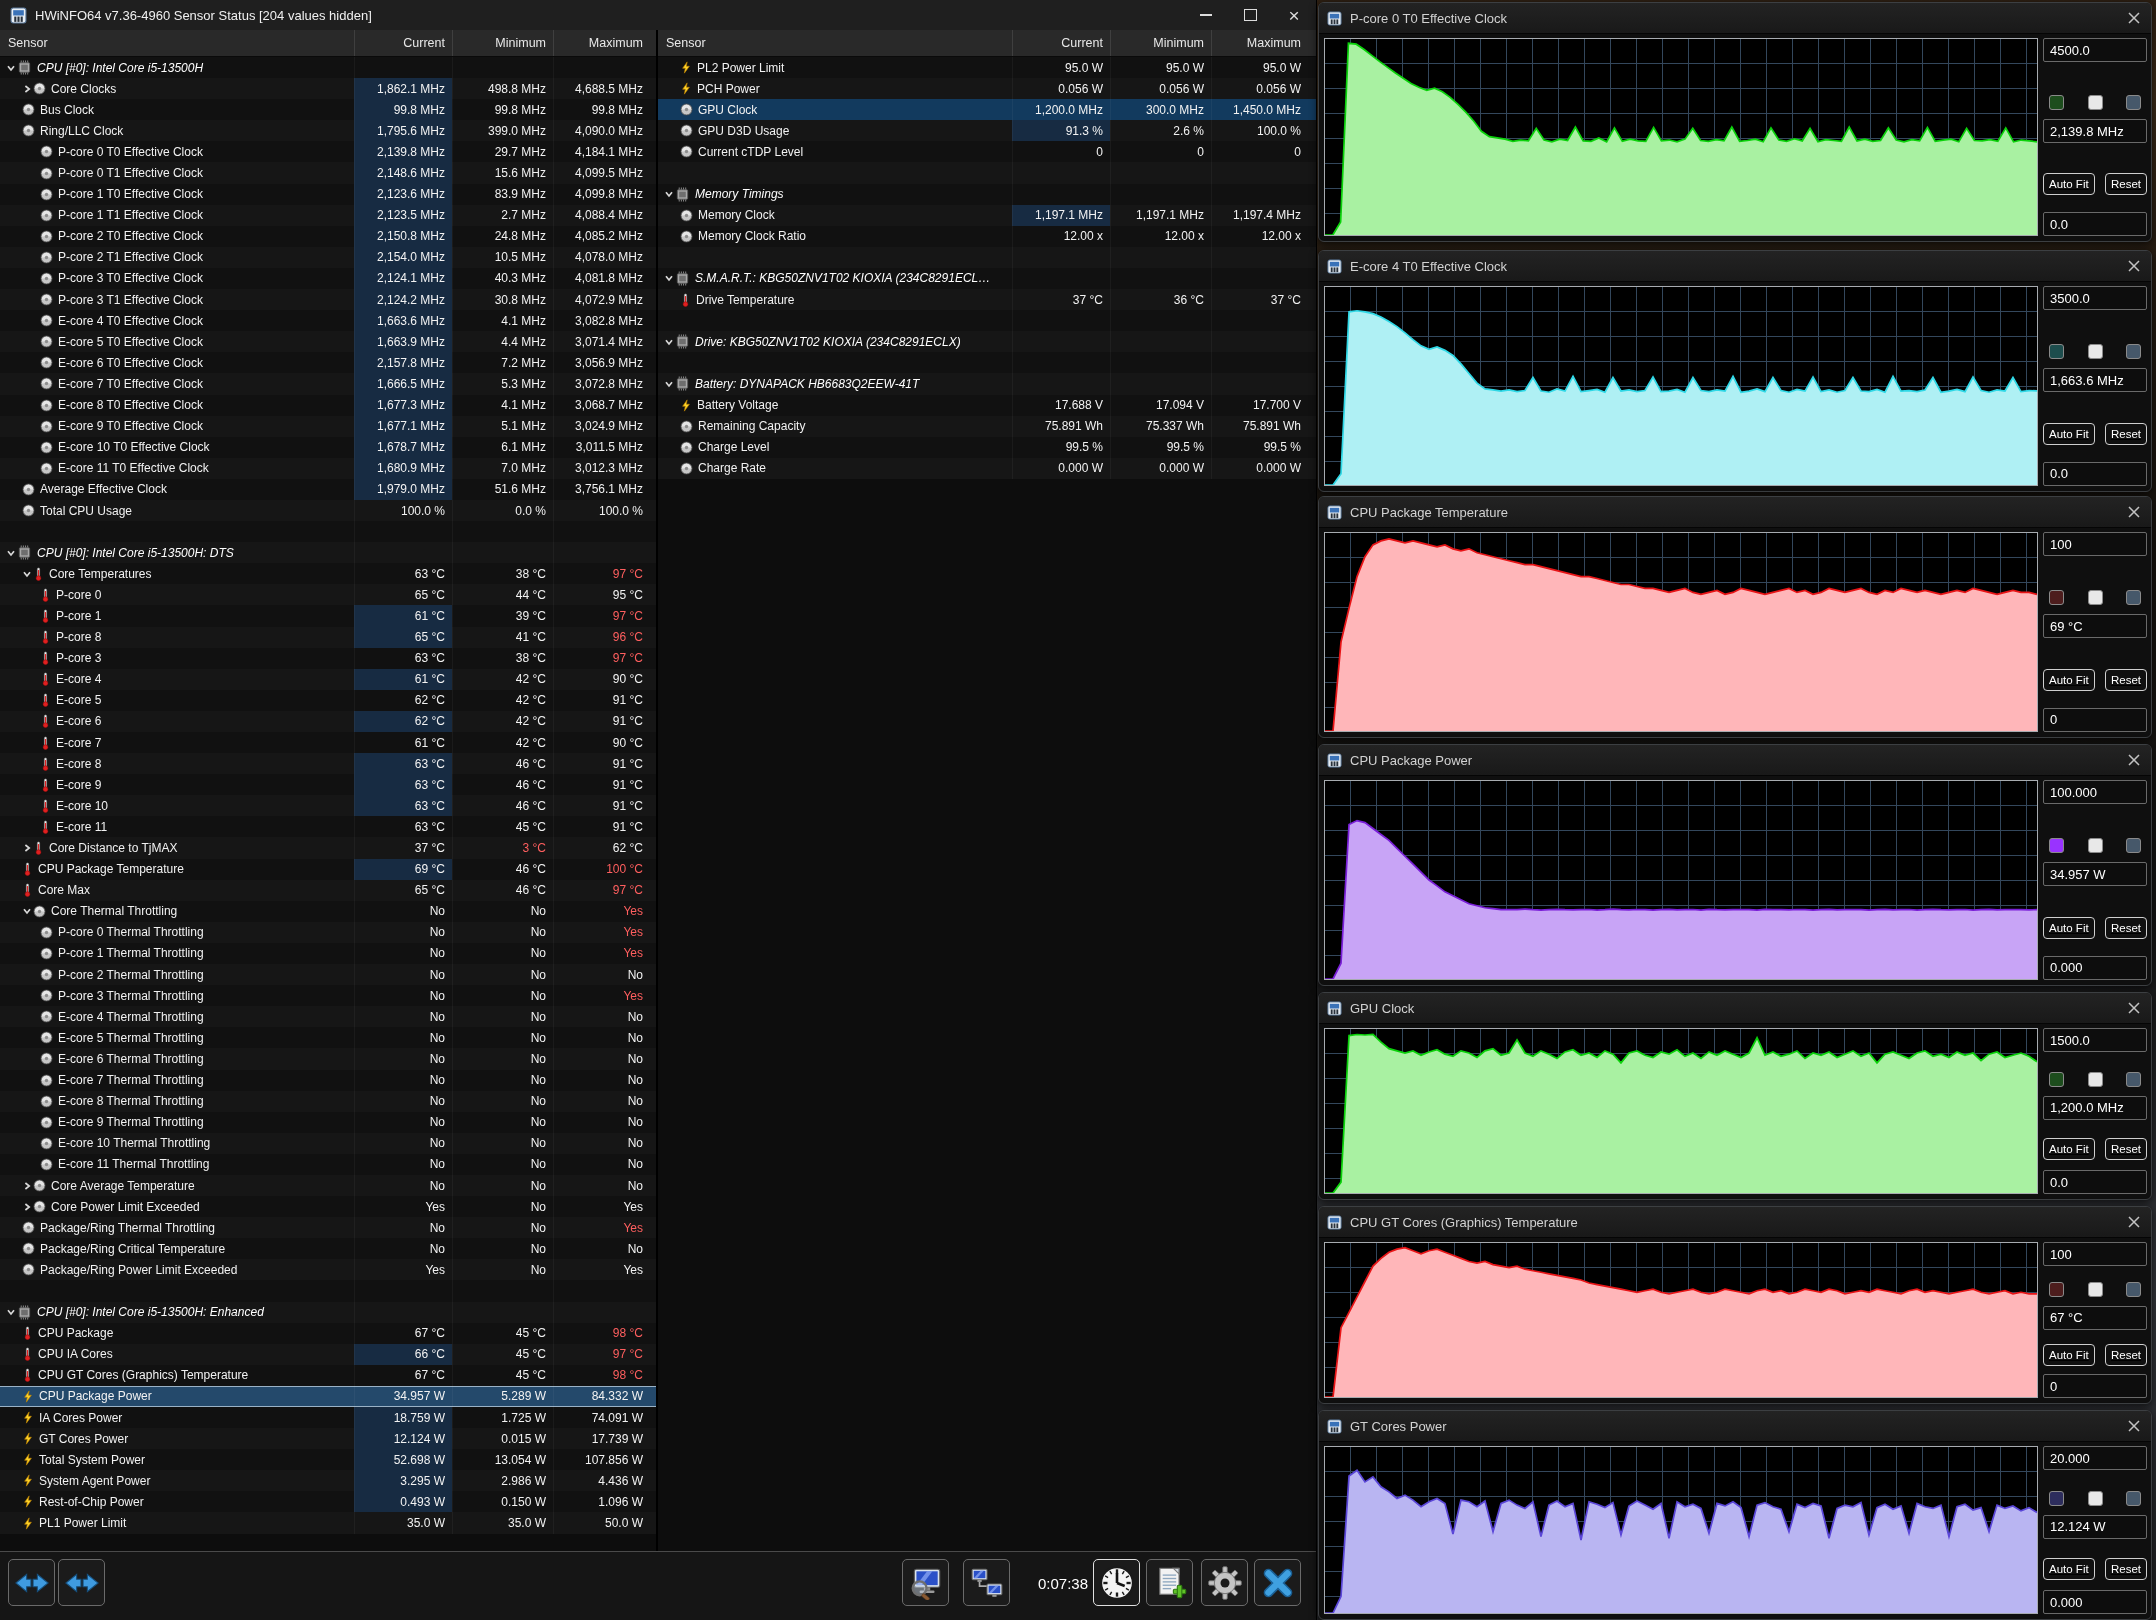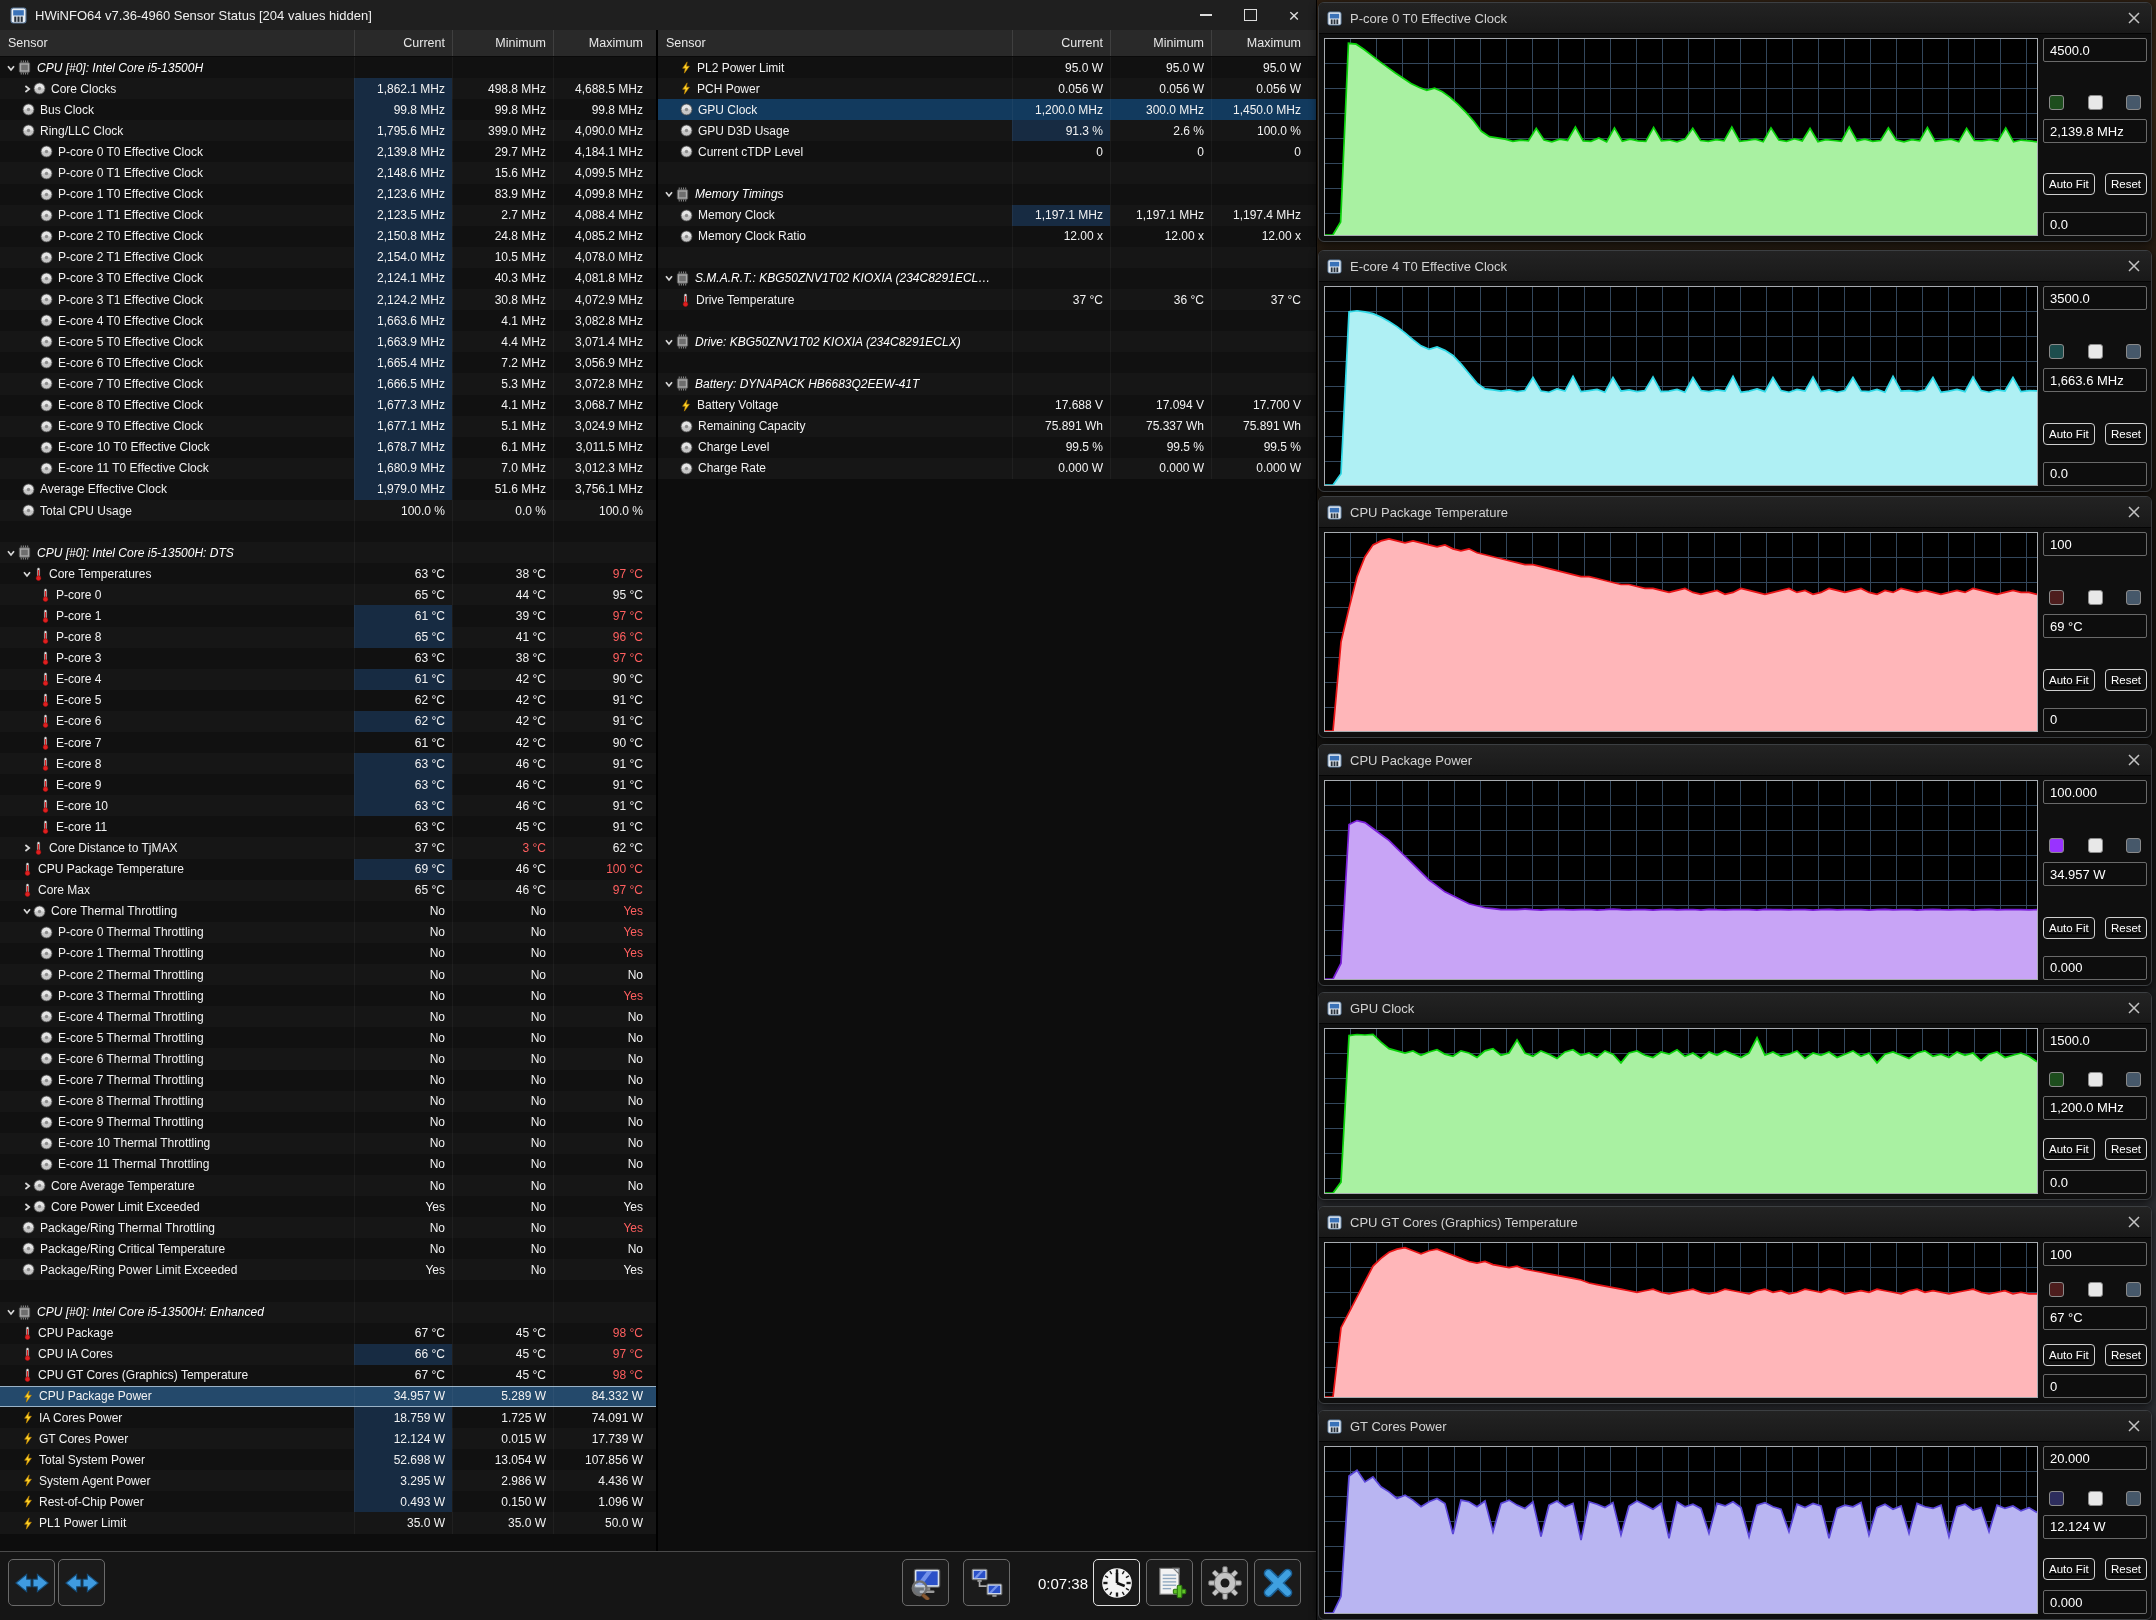--- a/index.html
+++ b/index.html
@@ -343,21 +343,21 @@
               <span style="display:inline-block;width:40px;flex:0 0 40px"></span>
               <span class="rowico">
                 <svg width="13" height="13" viewBox="0 0 16 16">
                   <circle cx="8" cy="8" r="6.8" fill="#c6c6c6" stroke="#4e4e4e"></circle>
                   <path d="M2.2 8 a5.8 5.8 0 0 1 11.6 0 z" fill="#e6e6e6"></path>
                   <circle cx="8" cy="8" r="2.1" fill="#8d8d8d"></circle>
                 </svg>
               </span>
               <span>E-core 6 T0 Effective Clock</span>
             </div>
-            <div class="cell cw-c hlcell">1,665.4 MHz</div>
+            <div class="cell cw-c hlcell">2,157.8 MHz</div>
             <div class="cell cw-m">7.2 MHz</div>
             <div class="cell cw-x">3,056.9 MHz</div>
           </div>
           <div class="row alt">
             <div class="cell sensor-cell cw-s">
               <span style="display:inline-block;width:40px;flex:0 0 40px"></span>
               <span class="rowico">
                 <svg width="13" height="13" viewBox="0 0 16 16">
                   <circle cx="8" cy="8" r="6.8" fill="#c6c6c6" stroke="#4e4e4e"></circle>
                   <path d="M2.2 8 a5.8 5.8 0 0 1 11.6 0 z" fill="#e6e6e6"></path>

